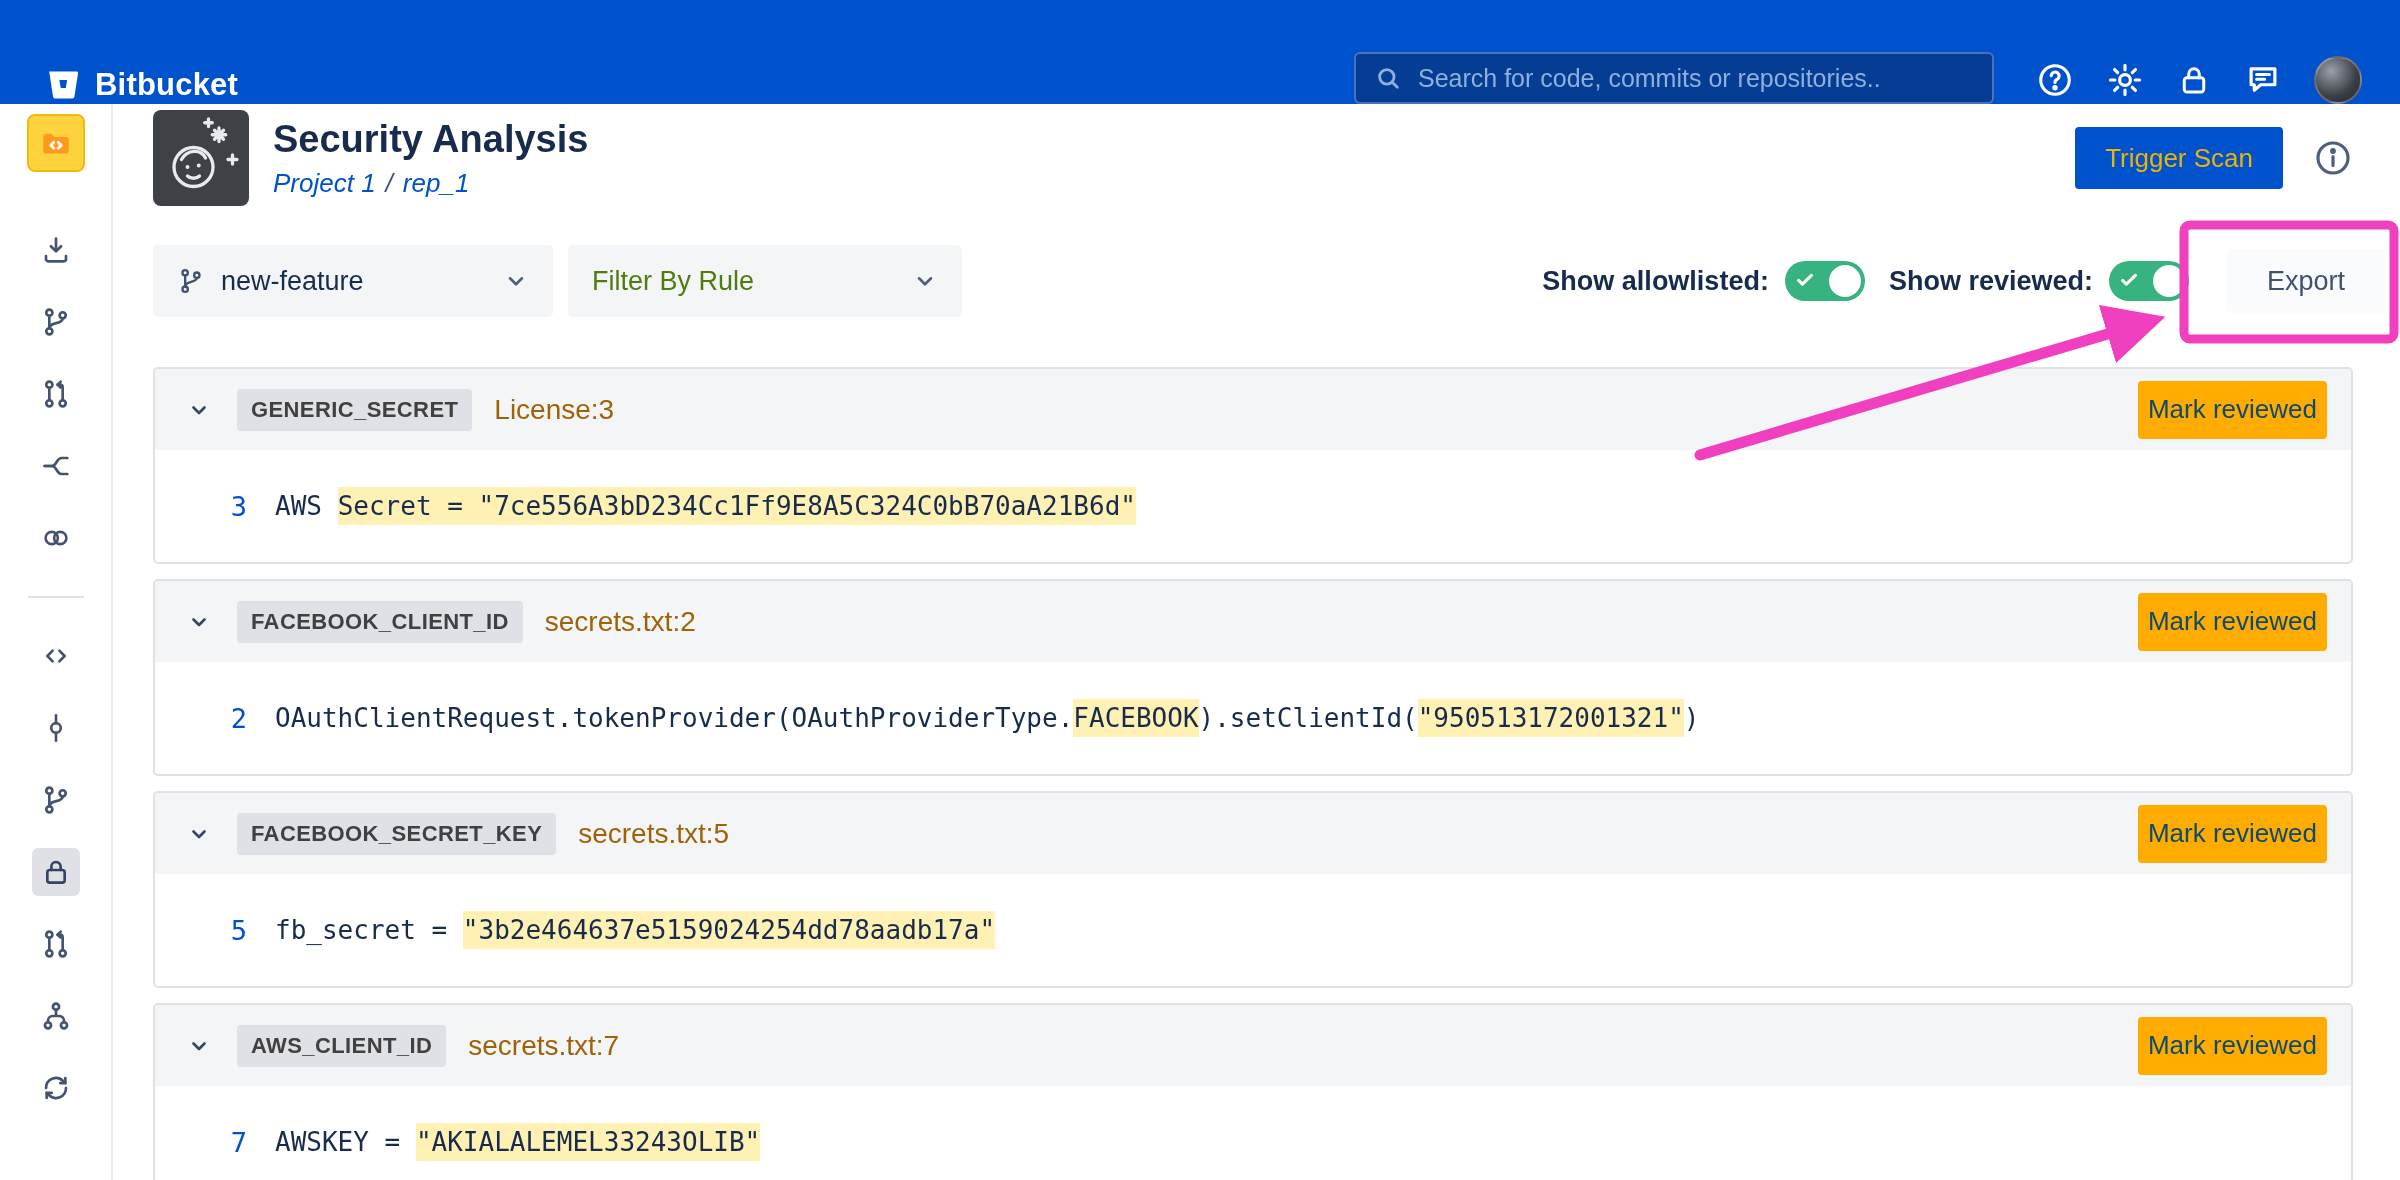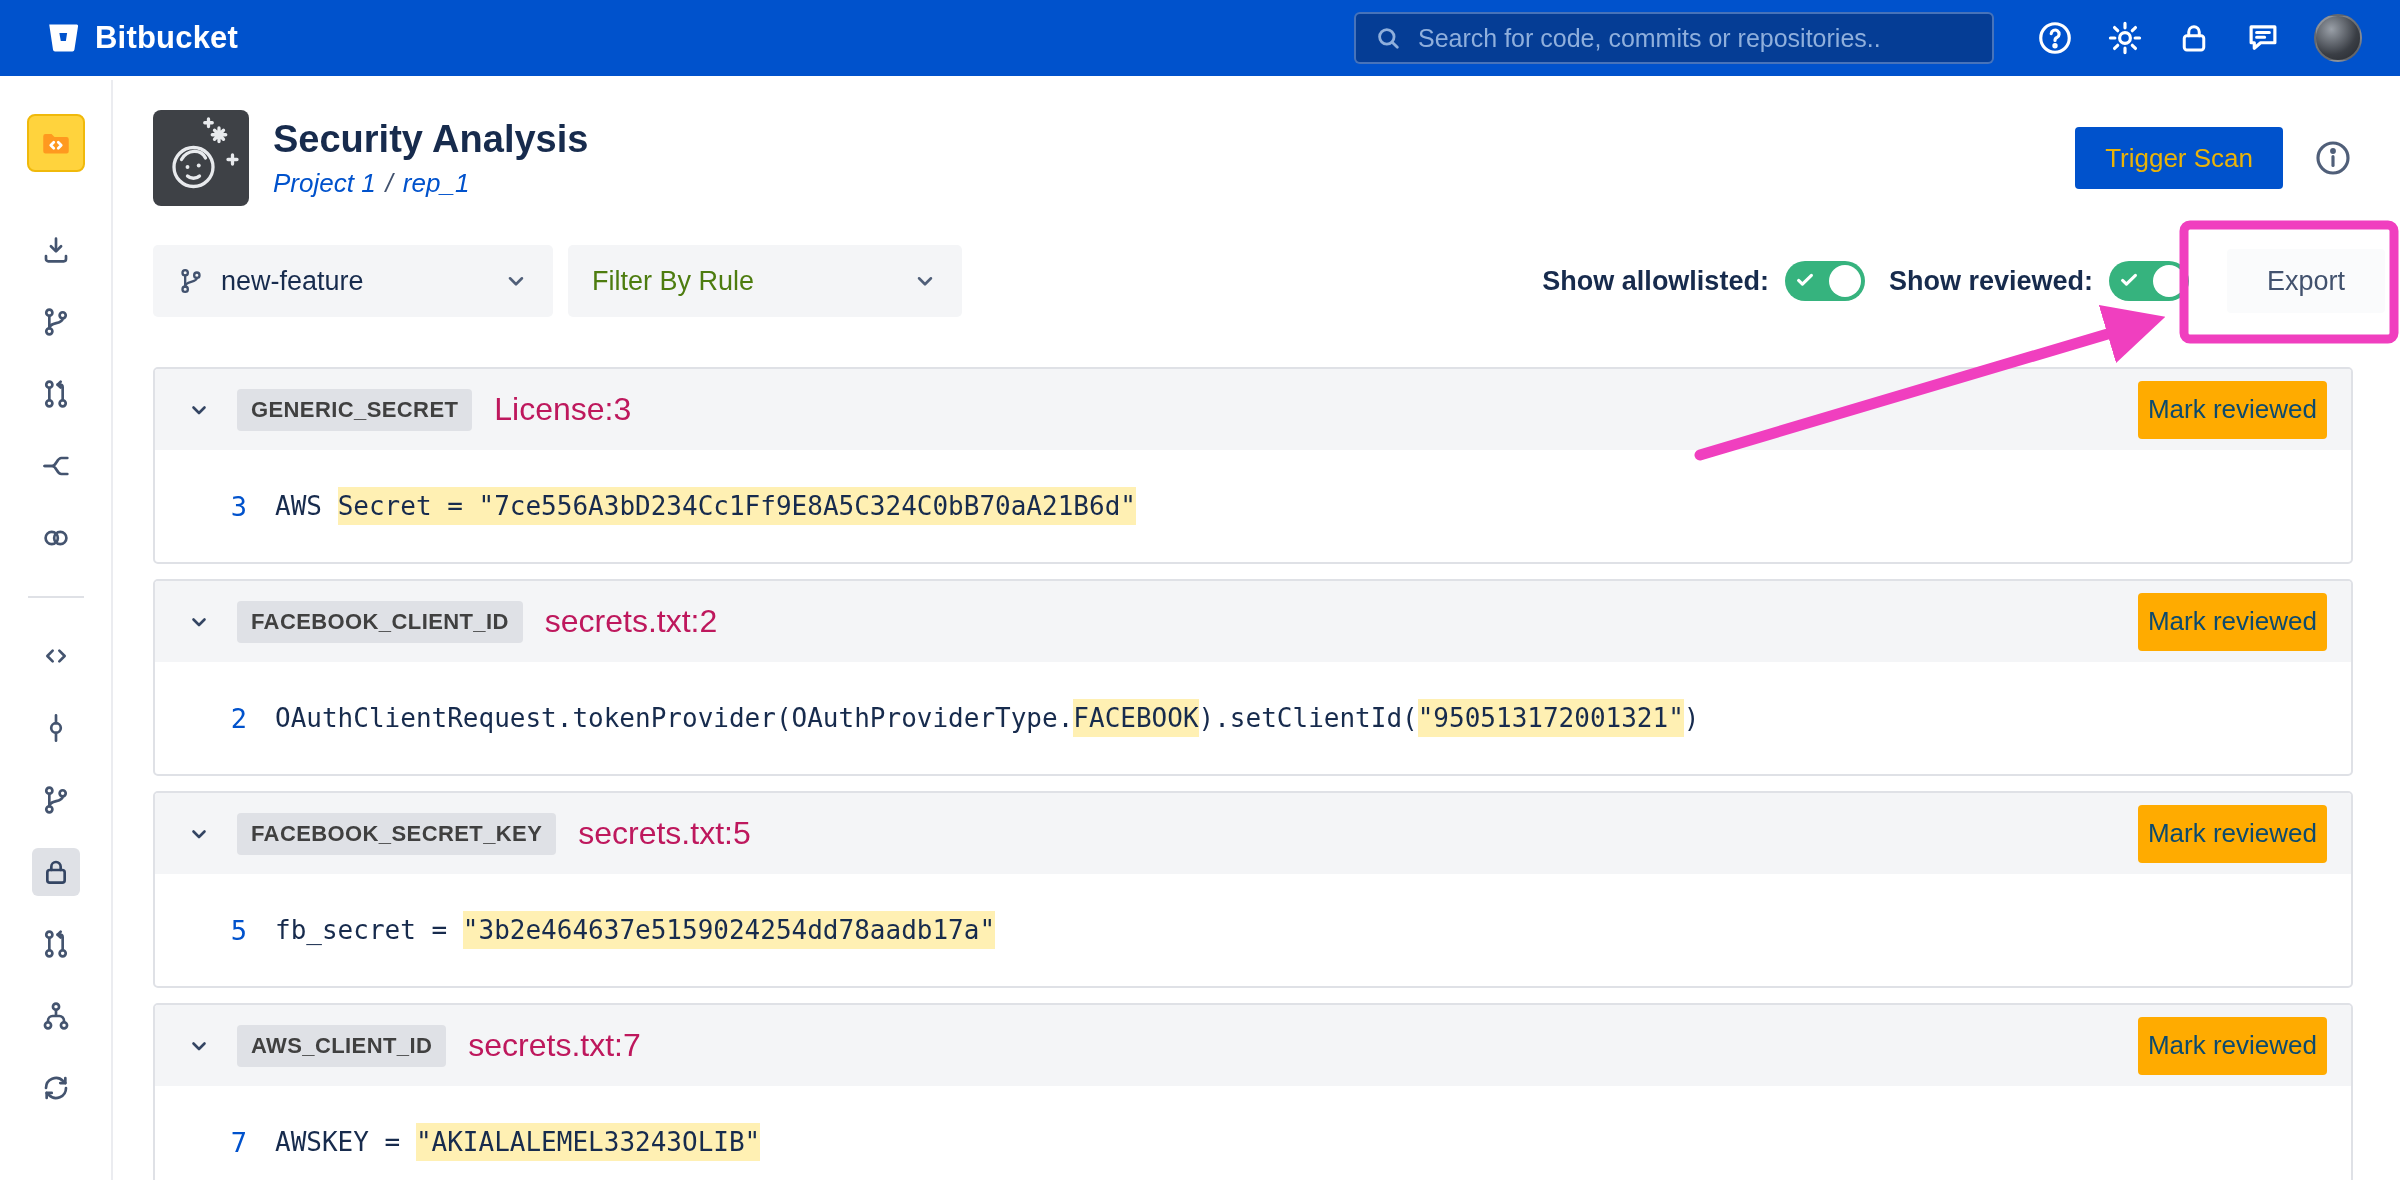--- a/index.html
+++ b/index.html
@@ -5,22 +5,22 @@
   * { box-sizing: border-box; }
   html,body { margin:0; padding:0; }
   body {
     width:2400px; height:1180px; position:relative; overflow:hidden;
     background:#fff; font-family:"Liberation Sans", sans-serif; color:#172B4D;
   }
   button { font-family:inherit; }
 
   
   .topbar {
-    position:absolute; top:0; left:0; right:0; height:76px; background:#0052CC;
-    display:flex; align-items:center; padding:0 38px 0 44px; z-index:10;
+    position:absolute; top:0; left:0; right:0; height:104px; background:#0052CC;
+    display:flex; align-items:flex-end; padding:0 38px 0 44px; z-index:10;
   }
   .brand { display:flex; align-items:center; gap:13px; color:#fff; cursor:pointer; }
   .brand-name { font-size:31px; font-weight:700; letter-spacing:.2px; }
   .topnav { display:flex; align-items:center; gap:48px; margin-left:58px; }
   .topnav .nav-link { color:#fff; font-size:25px; font-weight:500; text-decoration:none; display:flex; align-items:center; gap:10px; cursor:pointer; }
   .search {
     margin-left:auto; width:640px; height:52px; border-radius:6px;
     background:rgba(10,36,82,0.45); border:2px solid rgba(126,160,216,0.55);
     display:flex; align-items:center; gap:14px; padding:0 18px;
   }
@@ -86,21 +86,21 @@
   .lbl-rev { margin-right:16px; }
   .tg2 { margin-right:38px; }
   .btn-export { height:64px; padding:0 40px; margin-right:-32px; background:#FAFBFC; border:none; border-radius:4px; color:#42526E; font-size:27px; font-weight:500; cursor:pointer; }
 
   
   .findings { margin-top:50px; }
   .card { border:2px solid #DFE1E6; border-radius:5px; margin-bottom:15px; background:#fff; overflow:hidden; }
   .card-head { height:81px; background:#F4F5F7; display:flex; align-items:center; padding:0 24px 0 32px; cursor:pointer; }
   .chev-card { color:#344563; display:flex; flex:none; }
   .badge { margin-left:26px; background:#DFE1E6; color:#404040; font-size:22px; font-weight:700; letter-spacing:.4px; padding:8px 14px; border-radius:4px; white-space:nowrap; }
-  .loc { margin-left:22px; font-size:32px; color:#be185d; }
+  .loc { margin-left:22px; font-size:28px; color:#a16207; }
   .btn-mark { margin-left:auto; background:#FFAB00; border:none; border-radius:4px; height:58px; padding:0 10px; color:#0c4a6e; font-size:26px; font-weight:500; cursor:pointer; white-space:nowrap; }
   .card-body { height:112px; display:flex; align-items:center; padding-left:56px; font-family:"DejaVu Sans Mono", monospace; }
   .lineno { width:36px; text-align:right; color:#0052CC; font-size:27px; flex:none; }
   .code { margin-left:28px; font-size:26px; color:#172B4D; white-space:pre; }
   .code .hl { background:#FFF0B3; padding:4px 0; }
 
   
   .annotation-layer { position:absolute; top:0; left:0; width:2400px; height:1180px; pointer-events:none; z-index:60; }
 </style>
 </head>

